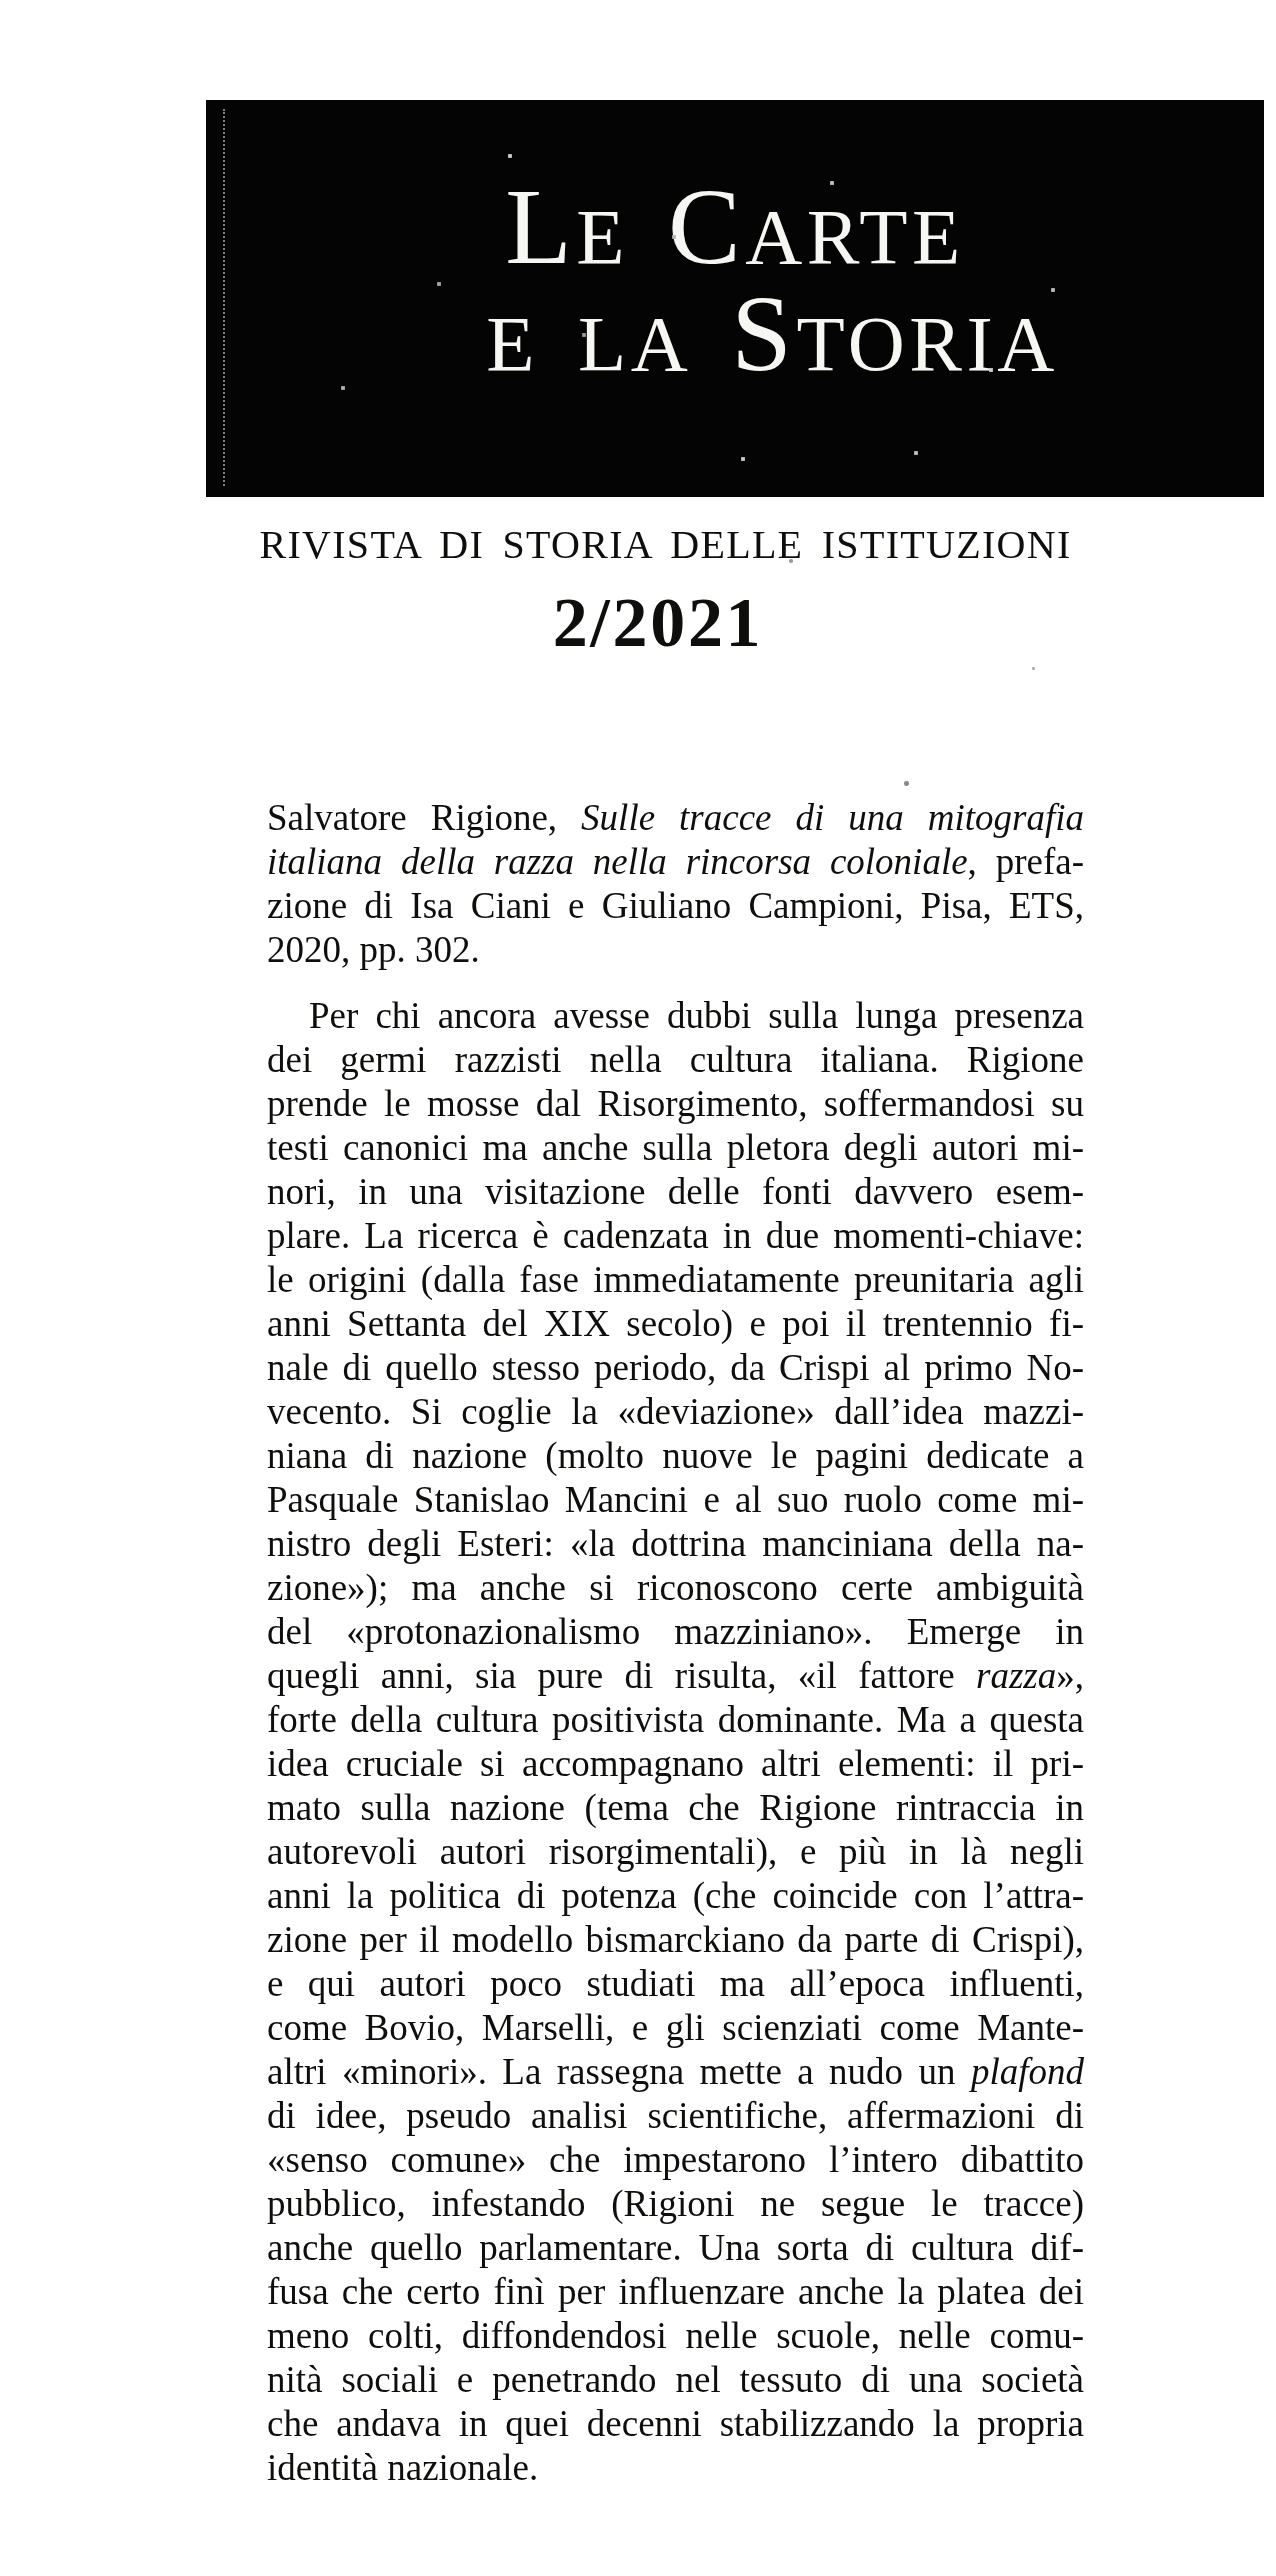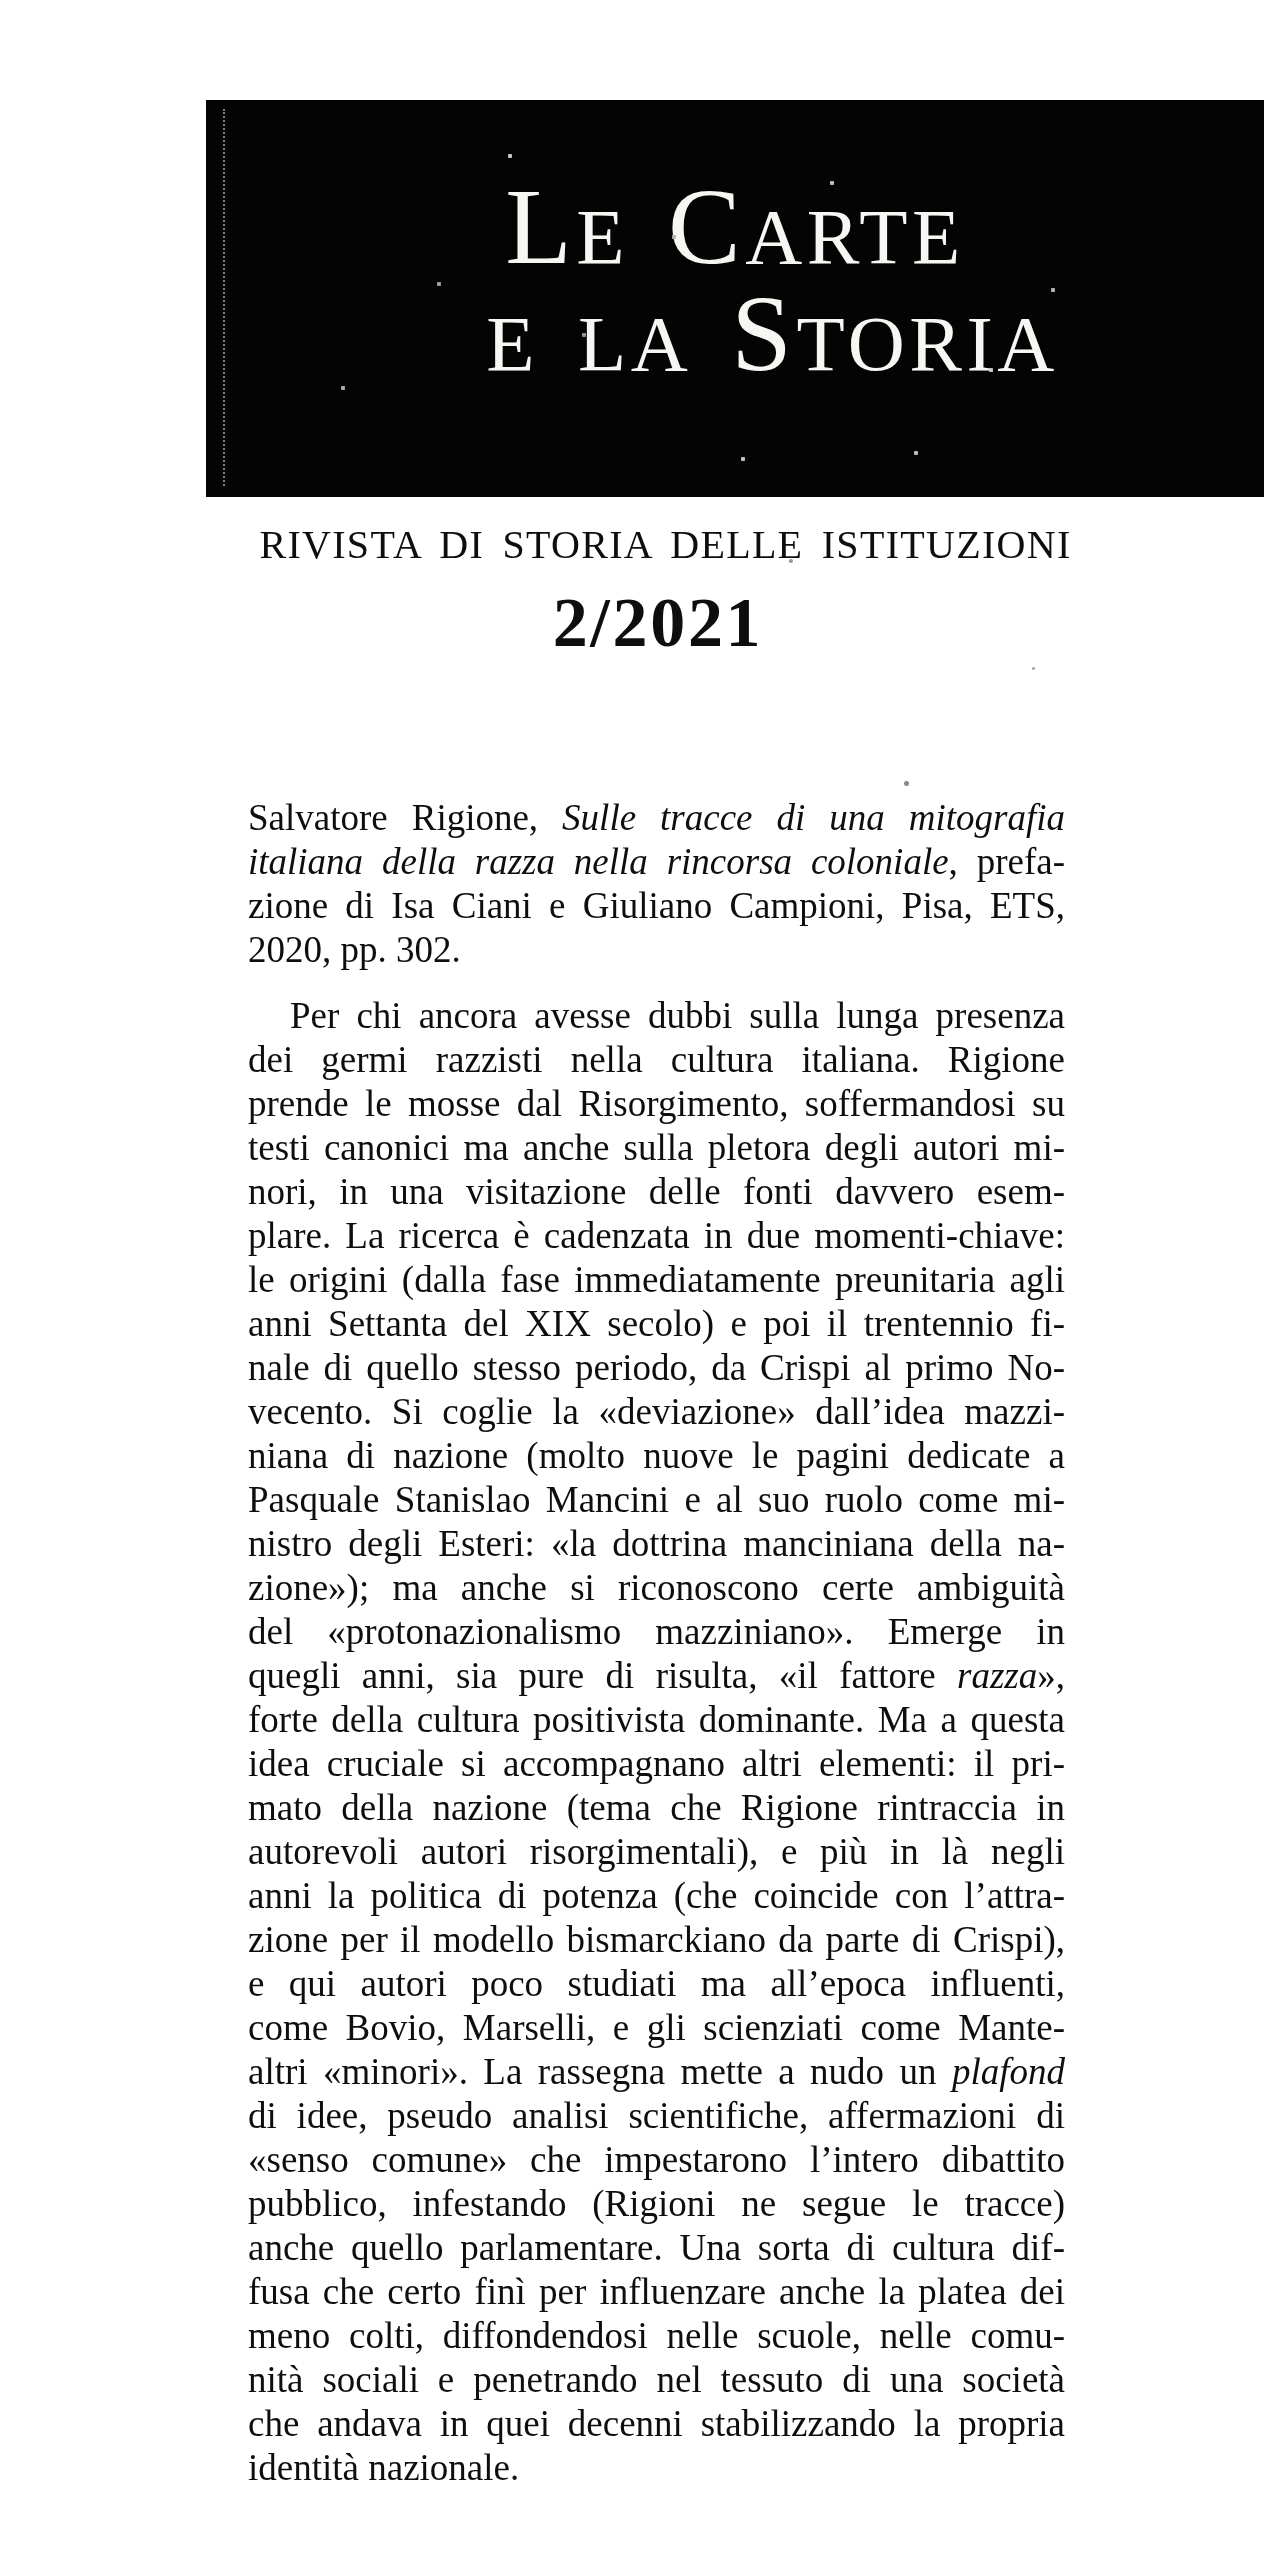--- a/index.html
+++ b/index.html
@@ -40,21 +40,21 @@
   .subtitle{
     position:absolute; top:521px; left:54px; right:0; text-align:center;
     font-size:40px; letter-spacing:1.3px; word-spacing:7.1px; color:var(--ink);
   }
   .issue{
     position:absolute; top:567px; left:39px; right:0; text-align:center;
     font-size:70px; font-weight:700; letter-spacing:2.7px; color:var(--ink);margin-top:16px;
   }
   
   .review{
-    position:absolute; left:248px; top:796px; width:817px;
+    position:absolute; left:267px; top:796px; width:817px;
     font-size:37px; line-height:44px; color:var(--ink);
   }
   .tline{text-align:justify; text-align-last:justify;}
   .tline.end{text-align-last:left;}
   .tline.indent{text-indent:42px;margin-top:22px;}
   .tline i{font-style:italic;}
   
   .speck{position:absolute; border-radius:50%; background:#8a8a8a;}
   .speck-1{left:904px; top:781px; width:4.5px; height:4.5px;}
   .speck-2{left:789px;  top:559px; width:3.6px; height:3.6px; background:#9a9a9a;}
@@ -93,21 +93,21 @@
       <div class="tline"><span>nale di quello stesso periodo, da Crispi al primo No-</span></div>
       <div class="tline"><span>vecento. Si coglie la «deviazione» dall’idea mazzi-</span></div>
       <div class="tline"><span>niana di nazione (molto nuove le pagini dedicate a</span></div>
       <div class="tline"><span>Pasquale Stanislao Mancini e al suo ruolo come mi-</span></div>
       <div class="tline"><span>nistro degli Esteri: «la dottrina manciniana della na-</span></div>
       <div class="tline"><span>zione»); ma anche si riconoscono certe ambiguità</span></div>
       <div class="tline"><span>del «protonazionalismo mazziniano». Emerge in</span></div>
       <div class="tline"><span>quegli anni, sia pure di risulta, «il fattore </span><i>razza</i><span>»,</span></div>
       <div class="tline"><span>forte della cultura positivista dominante. Ma a questa</span></div>
       <div class="tline"><span>idea cruciale si accompagnano altri elementi: il pri-</span></div>
-      <div class="tline"><span>mato della nazione (tema che Rigione rintraccia in</span></div>
+      <div class="tline"><span>mato sulla nazione (tema che Rigione rintraccia in</span></div>
       <div class="tline"><span>autorevoli autori risorgimentali), e più in là negli</span></div>
       <div class="tline"><span>anni la politica di potenza (che coincide con l’attra-</span></div>
       <div class="tline"><span>zione per il modello bismarckiano da parte di Crispi),</span></div>
       <div class="tline"><span>e qui autori poco studiati ma all’epoca influenti,</span></div>
       <div class="tline"><span>come Bovio, Marselli, e gli scienziati come Mante-</span></div>
       <div class="tline"><span>altri «minori». La rassegna mette a nudo un </span><i>plafond</i></div>
       <div class="tline"><span>di idee, pseudo analisi scientifiche, affermazioni di</span></div>
       <div class="tline"><span>«senso comune» che impestarono l’intero dibattito</span></div>
       <div class="tline"><span>pubblico, infestando (Rigioni ne segue le tracce)</span></div>
       <div class="tline"><span>anche quello parlamentare. Una sorta di cultura dif-</span></div>

